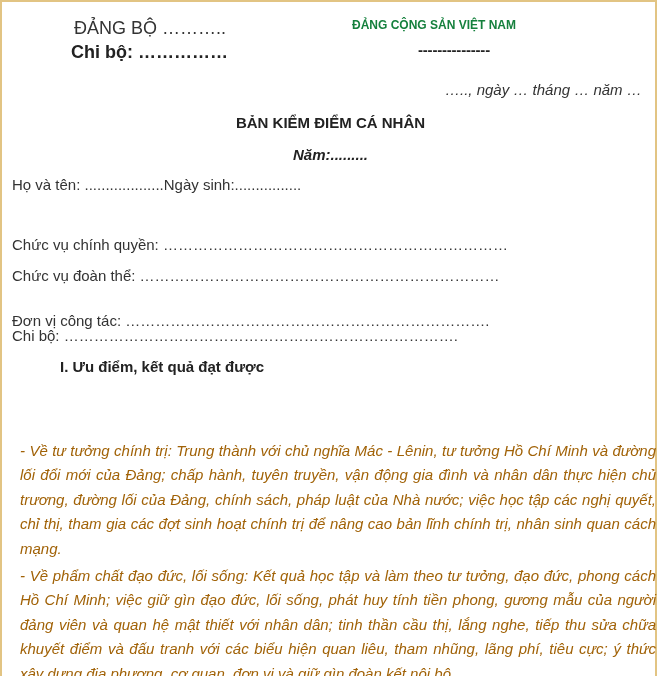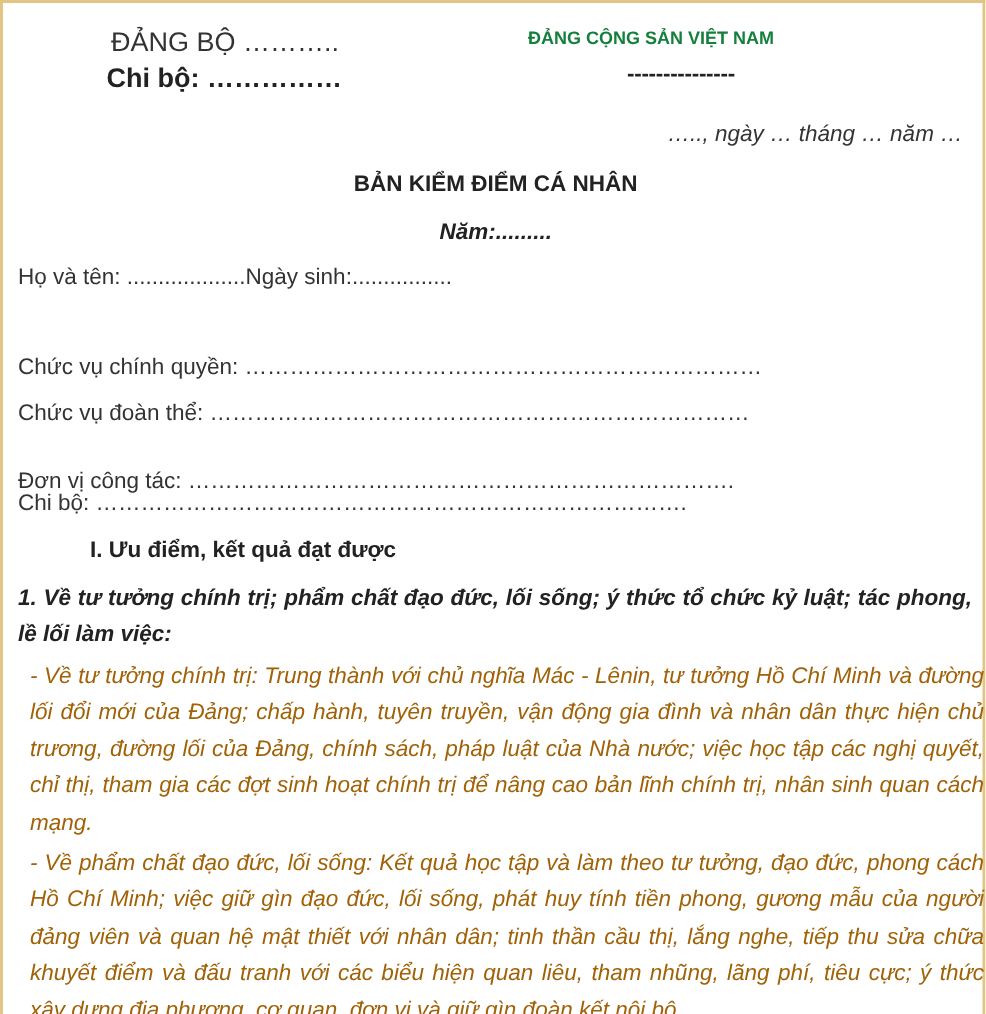--- a/index.html
+++ b/index.html
@@ -99,18 +99,17 @@
   <div class="abs doc-year">Năm:.........</div>
 
   <div class="abs field" style="top:174px;">Họ và tên: ...................Ngày sinh:................</div>
   <div class="abs field" style="top:234px;">Chức vụ chính quyền: ……………………………………………………………</div>
   <div class="abs field" style="top:265px;text-align:right;">Chức vụ đoàn thể: ………………………………………………………………</div>
   <div class="abs field" style="top:310px;">Đơn vị công tác: ……………………………………………………………….</div>
   <div class="abs field" style="top:325px;">Chi bộ: …………………………………………………………………….</div>
 
   <div class="abs section-heading">I. Ưu điểm, kết quả đạt được</div>
 
-  <div class="subheading">1. Về tư tưởng chính trị; phẩm chất đạo đức, lối sống; ý thức tổ chức kỷ luật; tác phong, lề lối làm việc:</div>
 
   <div class="para para-1">- Về tư tưởng chính trị: Trung thành với chủ nghĩa Mác - Lênin, tư tưởng Hồ Chí Minh và đường lối đổi mới của Đảng; chấp hành, tuyên truyền, vận động gia đình và nhân dân thực hiện chủ trương, đường lối của Đảng, chính sách, pháp luật của Nhà nước; việc học tập các nghị quyết, chỉ thị, tham gia các đợt sinh hoạt chính trị để nâng cao bản lĩnh chính trị, nhân sinh quan cách mạng.</div>
   <div class="para para-2">- Về phẩm chất đạo đức, lối sống: Kết quả học tập và làm theo tư tưởng, đạo đức, phong cách Hồ Chí Minh; việc giữ gìn đạo đức, lối sống, phát huy tính tiền phong, gương mẫu của người đảng viên và quan hệ mật thiết với nhân dân; tinh thần cầu thị, lắng nghe, tiếp thu sửa chữa khuyết điểm và đấu tranh với các biểu hiện quan liêu, tham nhũng, lãng phí, tiêu cực; ý thức xây dựng địa phương, cơ quan, đơn vị và giữ gìn đoàn kết nội bộ.</div>
 
 </div>
 
 </body></html>

